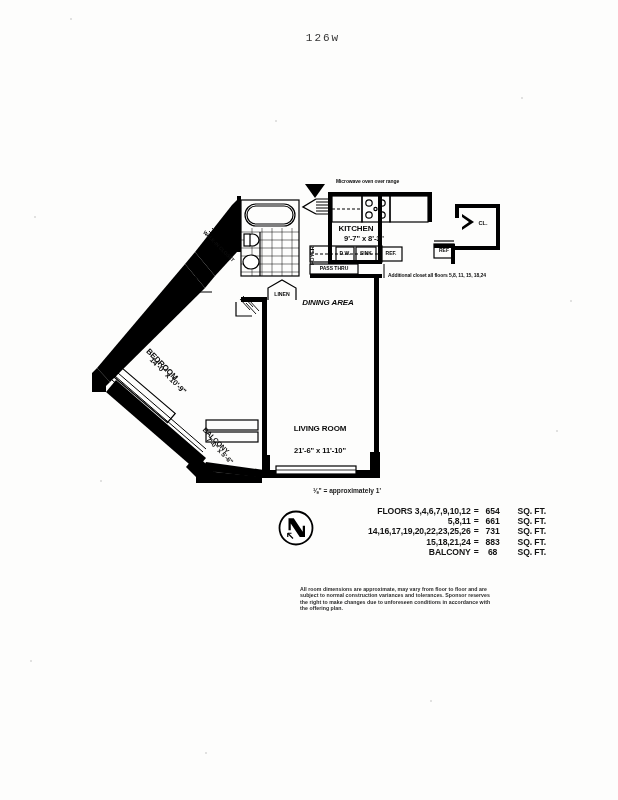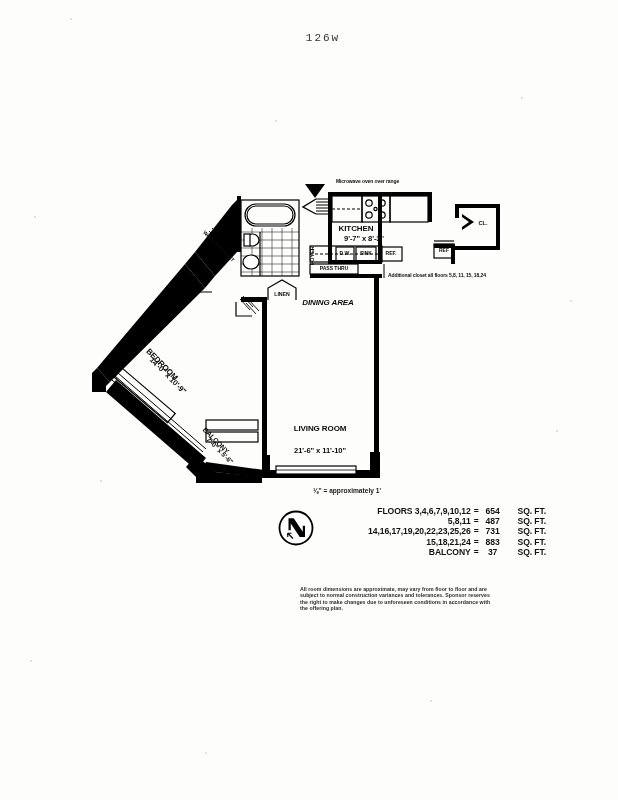--- a/index.html
+++ b/index.html
@@ -359,39 +359,39 @@
     <div id="sqft-table">
       <div class="sqft-row">
         <span class="sqft-floors">FLOORS 3,4,6,7,9,10,12</span>
         <span class="sqft-eq">=</span>
         <span class="sqft-val">654</span>
         <span class="sqft-unit">SQ. FT.</span>
       </div>
       <div class="sqft-row">
         <span class="sqft-floors">5,8,11</span>
         <span class="sqft-eq">=</span>
-        <span class="sqft-val">487</span>
+        <span class="sqft-val">661</span>
         <span class="sqft-unit">SQ. FT.</span>
       </div>
       <div class="sqft-row">
         <span class="sqft-floors">14,16,17,19,20,22,23,25,26</span>
         <span class="sqft-eq">=</span>
         <span class="sqft-val">731</span>
         <span class="sqft-unit">SQ. FT.</span>
       </div>
       <div class="sqft-row">
         <span class="sqft-floors">15,18,21,24</span>
         <span class="sqft-eq">=</span>
         <span class="sqft-val">883</span>
         <span class="sqft-unit">SQ. FT.</span>
       </div>
       <div class="sqft-row">
         <span class="sqft-floors">BALCONY</span>
         <span class="sqft-eq">=</span>
-        <span class="sqft-val">37</span>
+        <span class="sqft-val">68</span>
         <span class="sqft-unit">SQ. FT.</span>
       </div>
     </div>
 
     <div id="disclaimer">All room dimensions are approximate, may vary from floor to floor and are subject to normal construction variances and tolerances. Sponsor reserves the right to make changes due to unforeseen conditions in accordance with the offering plan.</div>
   </div>
 
 </div>
 
 </body></html>

